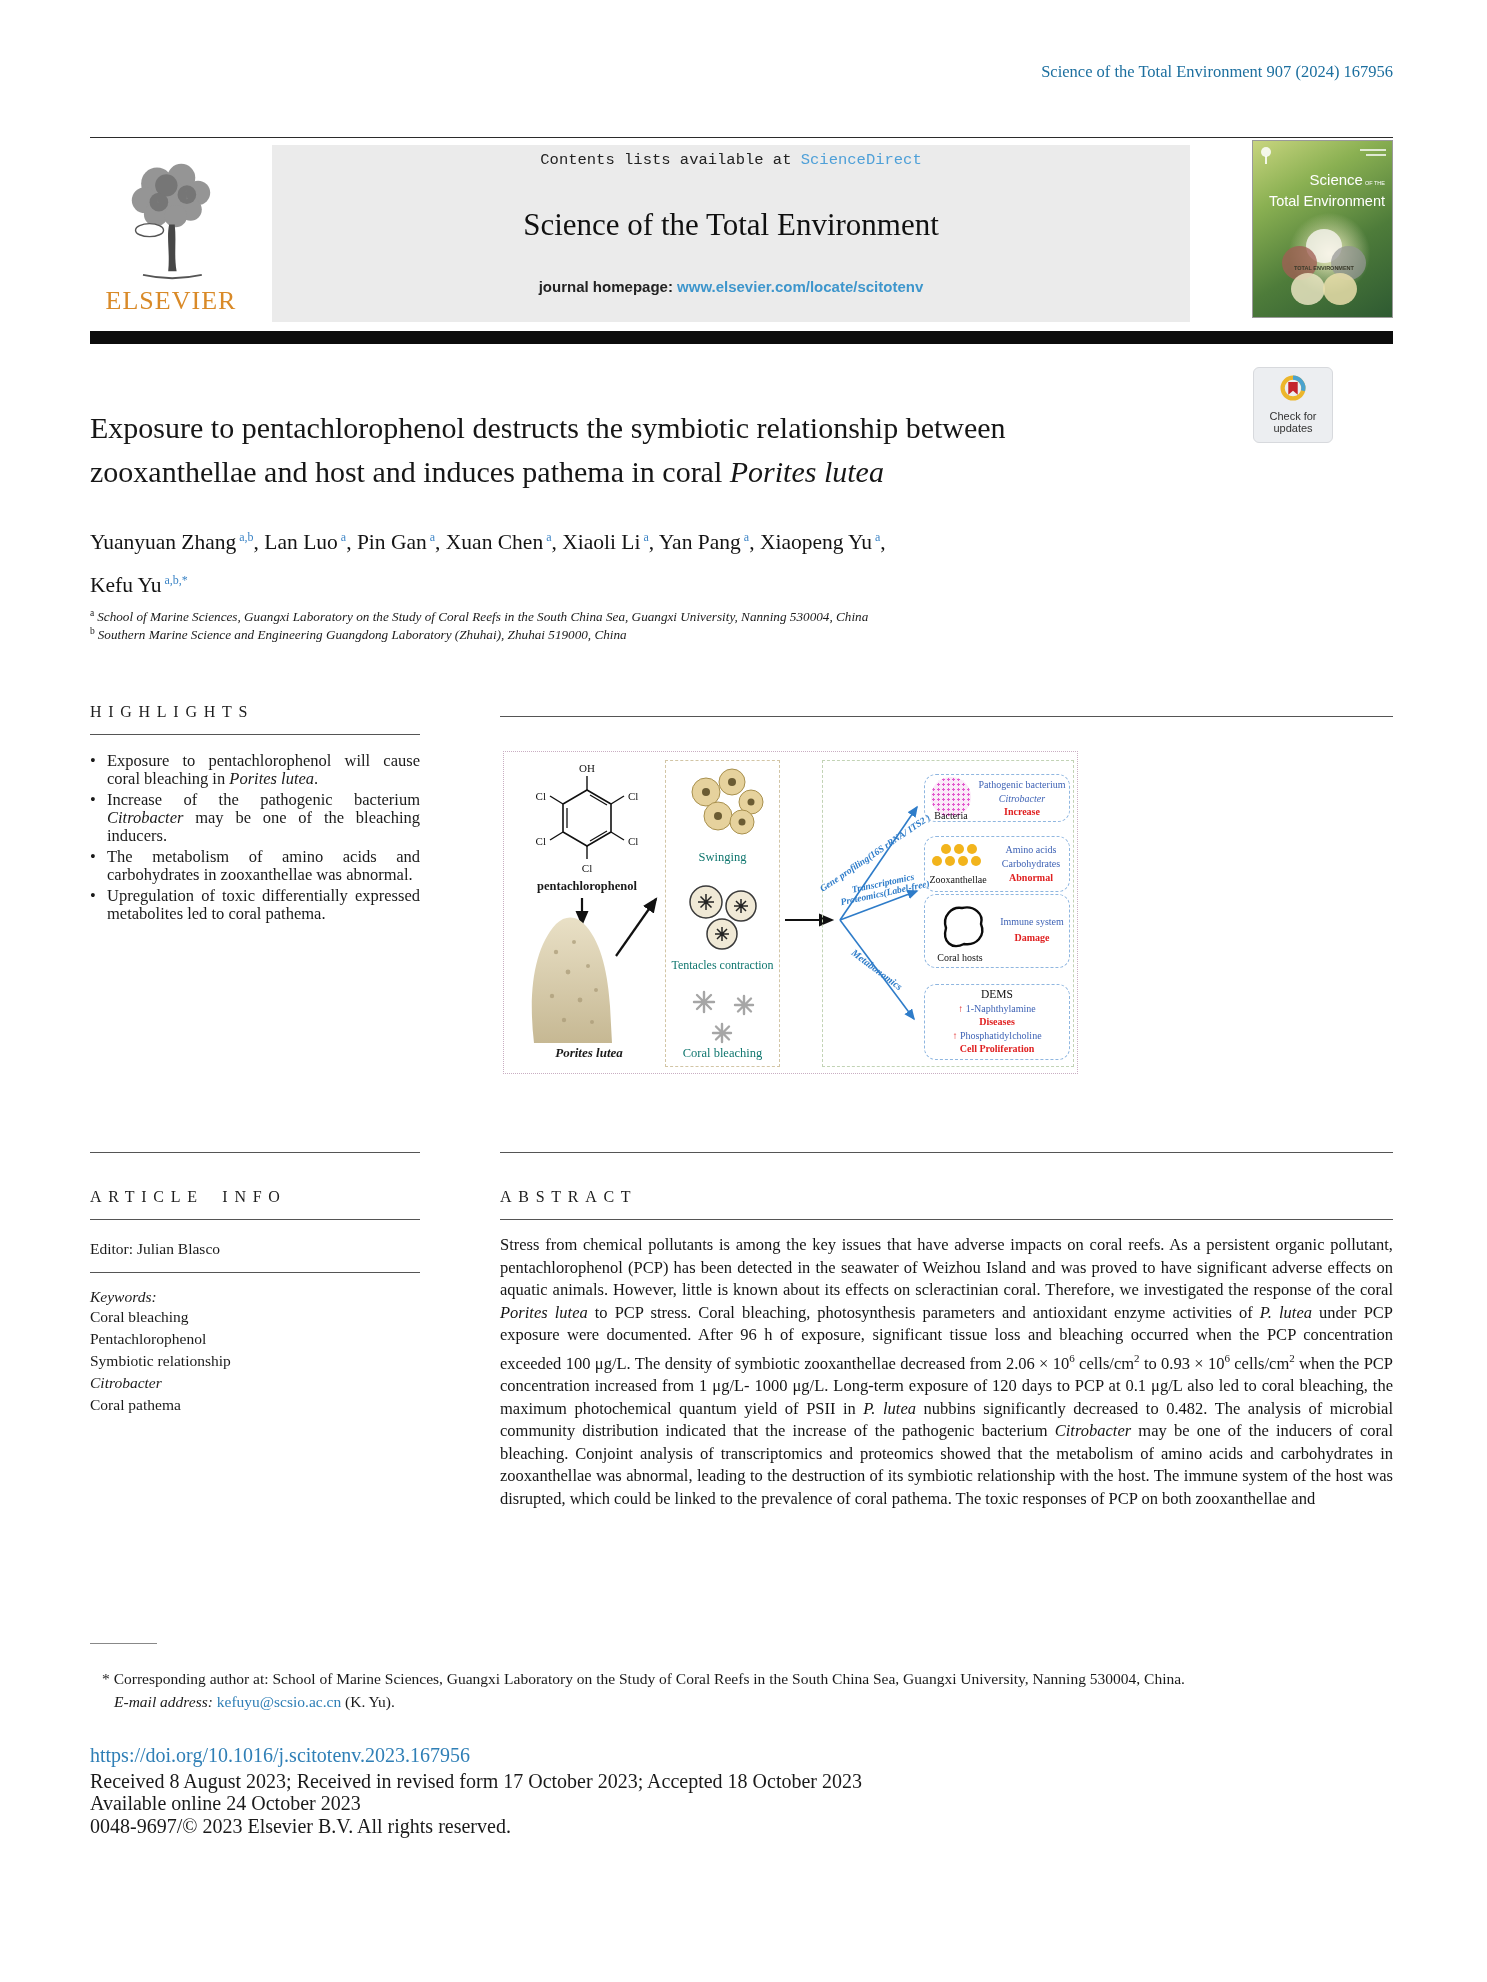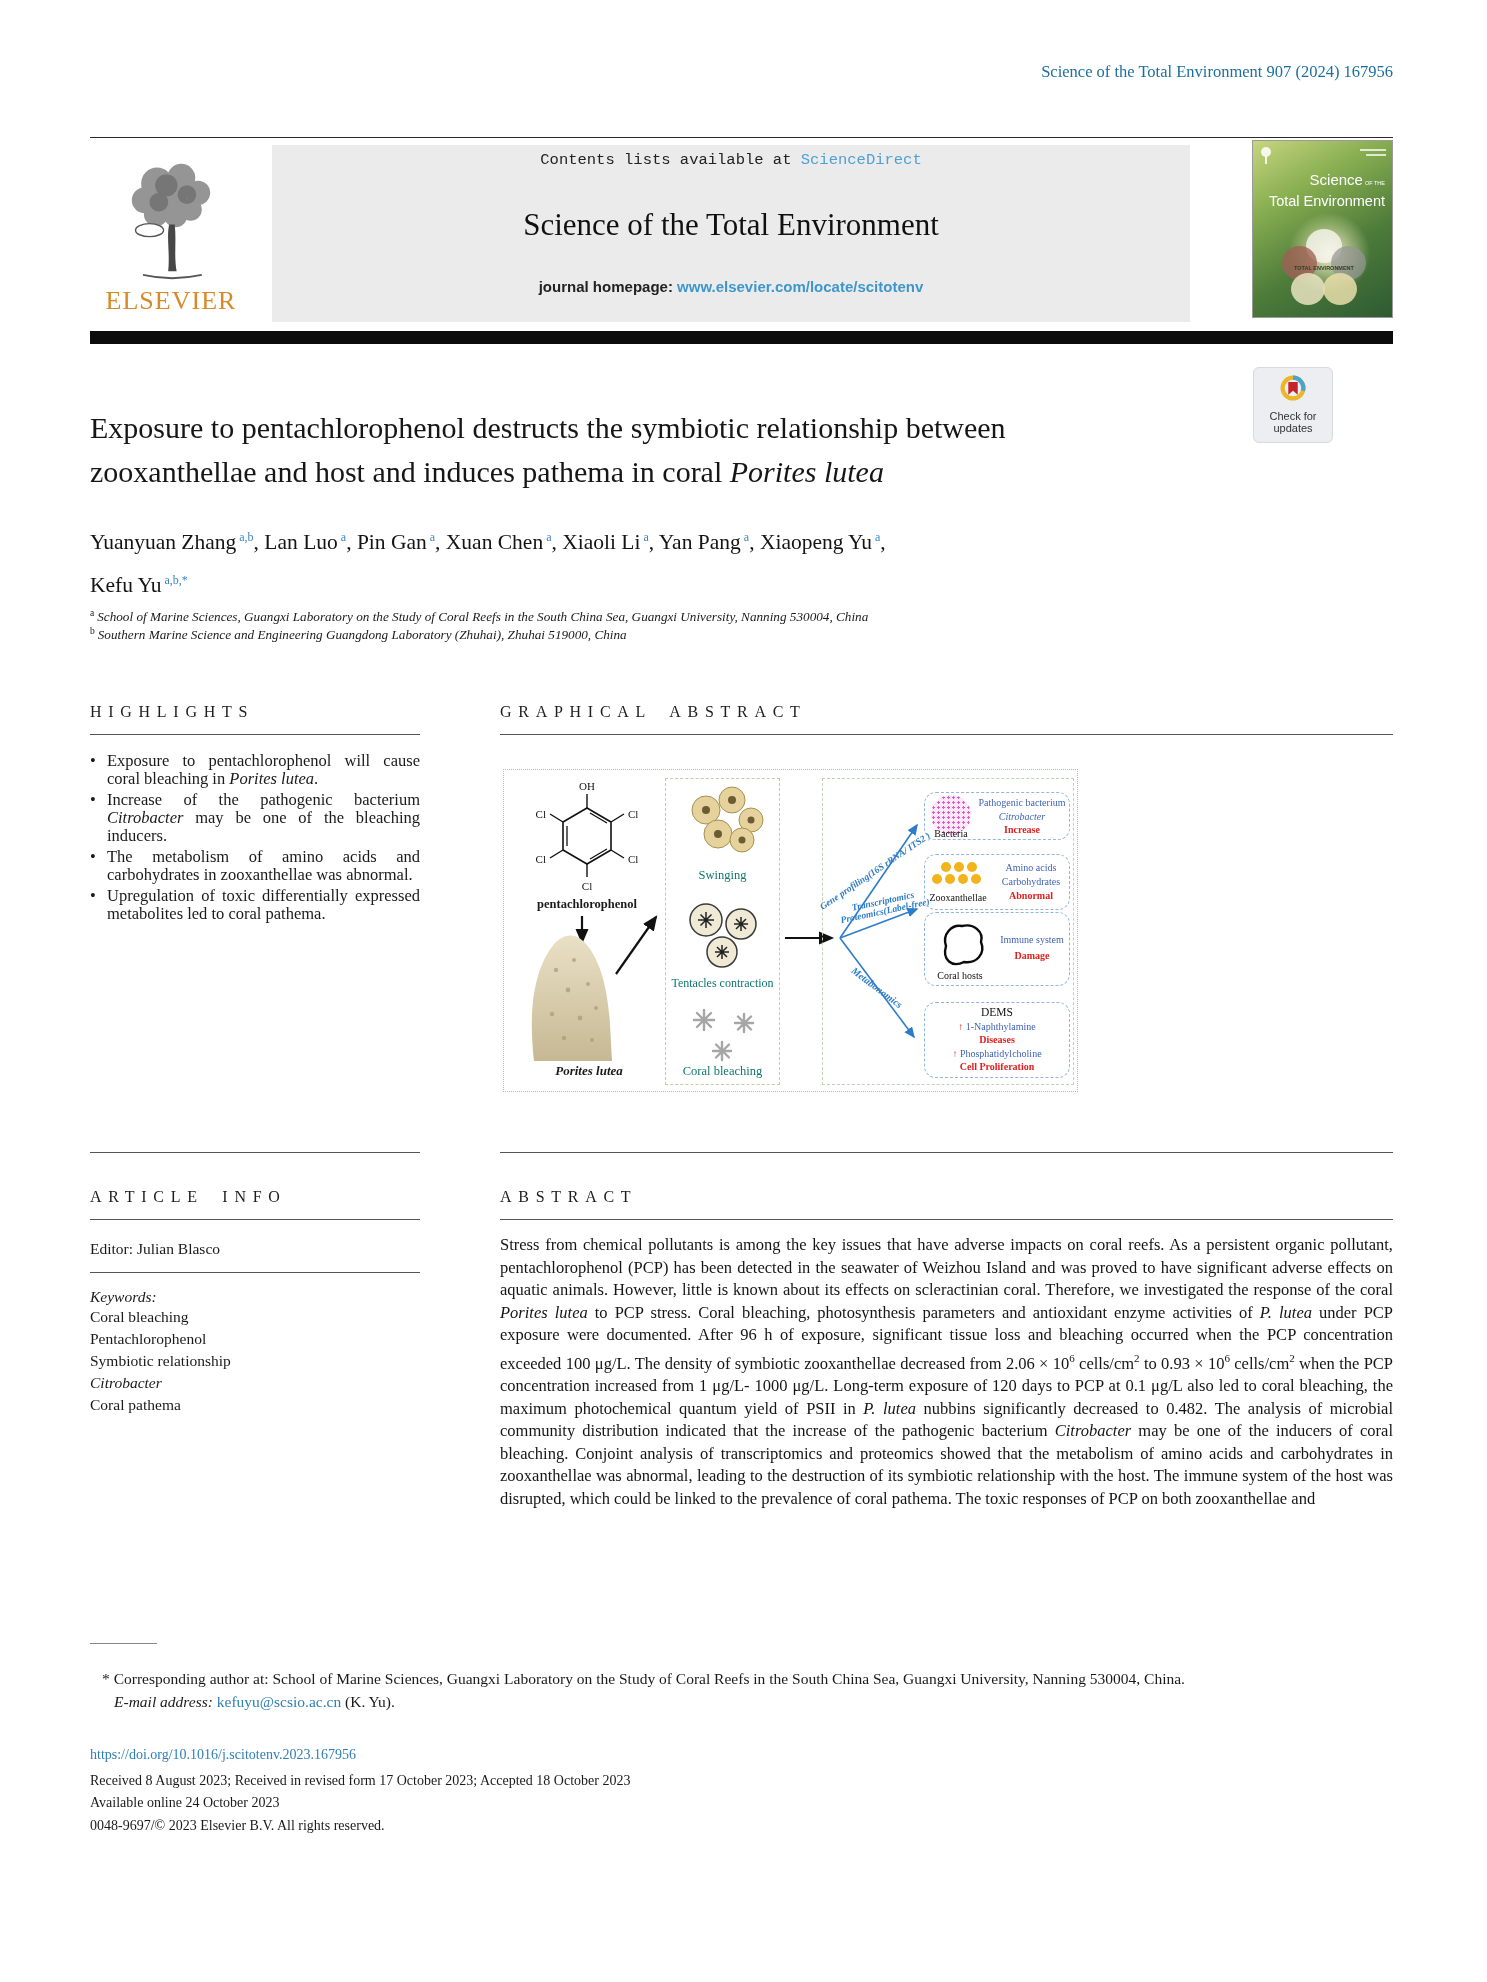--- a/index.html
+++ b/index.html
@@ -109,21 +109,21 @@
   .abs-col { position:absolute; left:500px; top:1188px; width:893px; }
   .abstract-text { margin-top:14px; font-size:16.5px; line-height:22.6px; text-align:justify; color:#151515; }
   .abstract-text sup { font-size:11px; }
 
   
   .foot-rule { position:absolute; left:90px; top:1643px; width:67px; border-top:1px solid #888; }
   .footnote { position:absolute; left:90px; top:1652px; width:1303px; font-size:15.5px; line-height:22px;
               text-align:justify; }
   .fn-corr { text-indent:12px;margin-top:16px; }
   .fn-email { margin-top:1px; padding-left:24px; }
-  .imprint { position:absolute; left:90px; top:1744px; width:1303px; font-size:14px; line-height:22.5px; }
+  .imprint { position:absolute; left:90px; top:1744px; width:1303px; font-size:20px; line-height:22.5px; }
   .imprint .doi { display:block; margin-bottom:3px; }
 </style>
 </head>
 <body>
 
 <div class="page">
 
   <div class="journal-ref">Science of the Total Environment 907 (2024) 167956</div>
   <div class="top-rule"></div>
 
@@ -223,21 +223,20 @@
     <div class="sec-rule"></div>
     <ul class="hl-list">
       <li><span>Exposure to pentachlorophenol will cause coral bleaching in </span><span class="it">Porites lutea</span><span>.</span></li>
       <li><span>Increase of the pathogenic bacterium </span><span class="it">Citrobacter</span><span> may be one of the bleaching inducers.</span></li>
       <li><span>The metabolism of amino acids and carbohydrates in zooxanthellae was abnormal.</span><span class="it"></span><span></span></li>
       <li><span>Upregulation of toxic differentially expressed metabolites led to coral pathema.</span><span class="it"></span><span></span></li>
     </ul>
   </div>
 
   <div class="ga-col">
-    <div class="sec-head">GRAPHICAL ABSTRACT</div>
     <div class="sec-rule"></div>
 
     <div class="ga-fig">
 
       <svg class="abs" style="left:8px; top:4px;" width="150" height="122" viewBox="0 0 150 122">
         <polygon points="75,34 99,48 99,76 75,90 51,76 51,48" fill="none" stroke="#111" stroke-width="1.6"></polygon>
         <line x1="78" y1="39" x2="95" y2="49" stroke="#111" stroke-width="1.3"></line>
         <line x1="95" y1="75" x2="78" y2="85" stroke="#111" stroke-width="1.3"></line>
         <line x1="55" y1="52" x2="55" y2="72" stroke="#111" stroke-width="1.3"></line>
         <line x1="75" y1="34" x2="75" y2="20" stroke="#111" stroke-width="1.4"></line>

